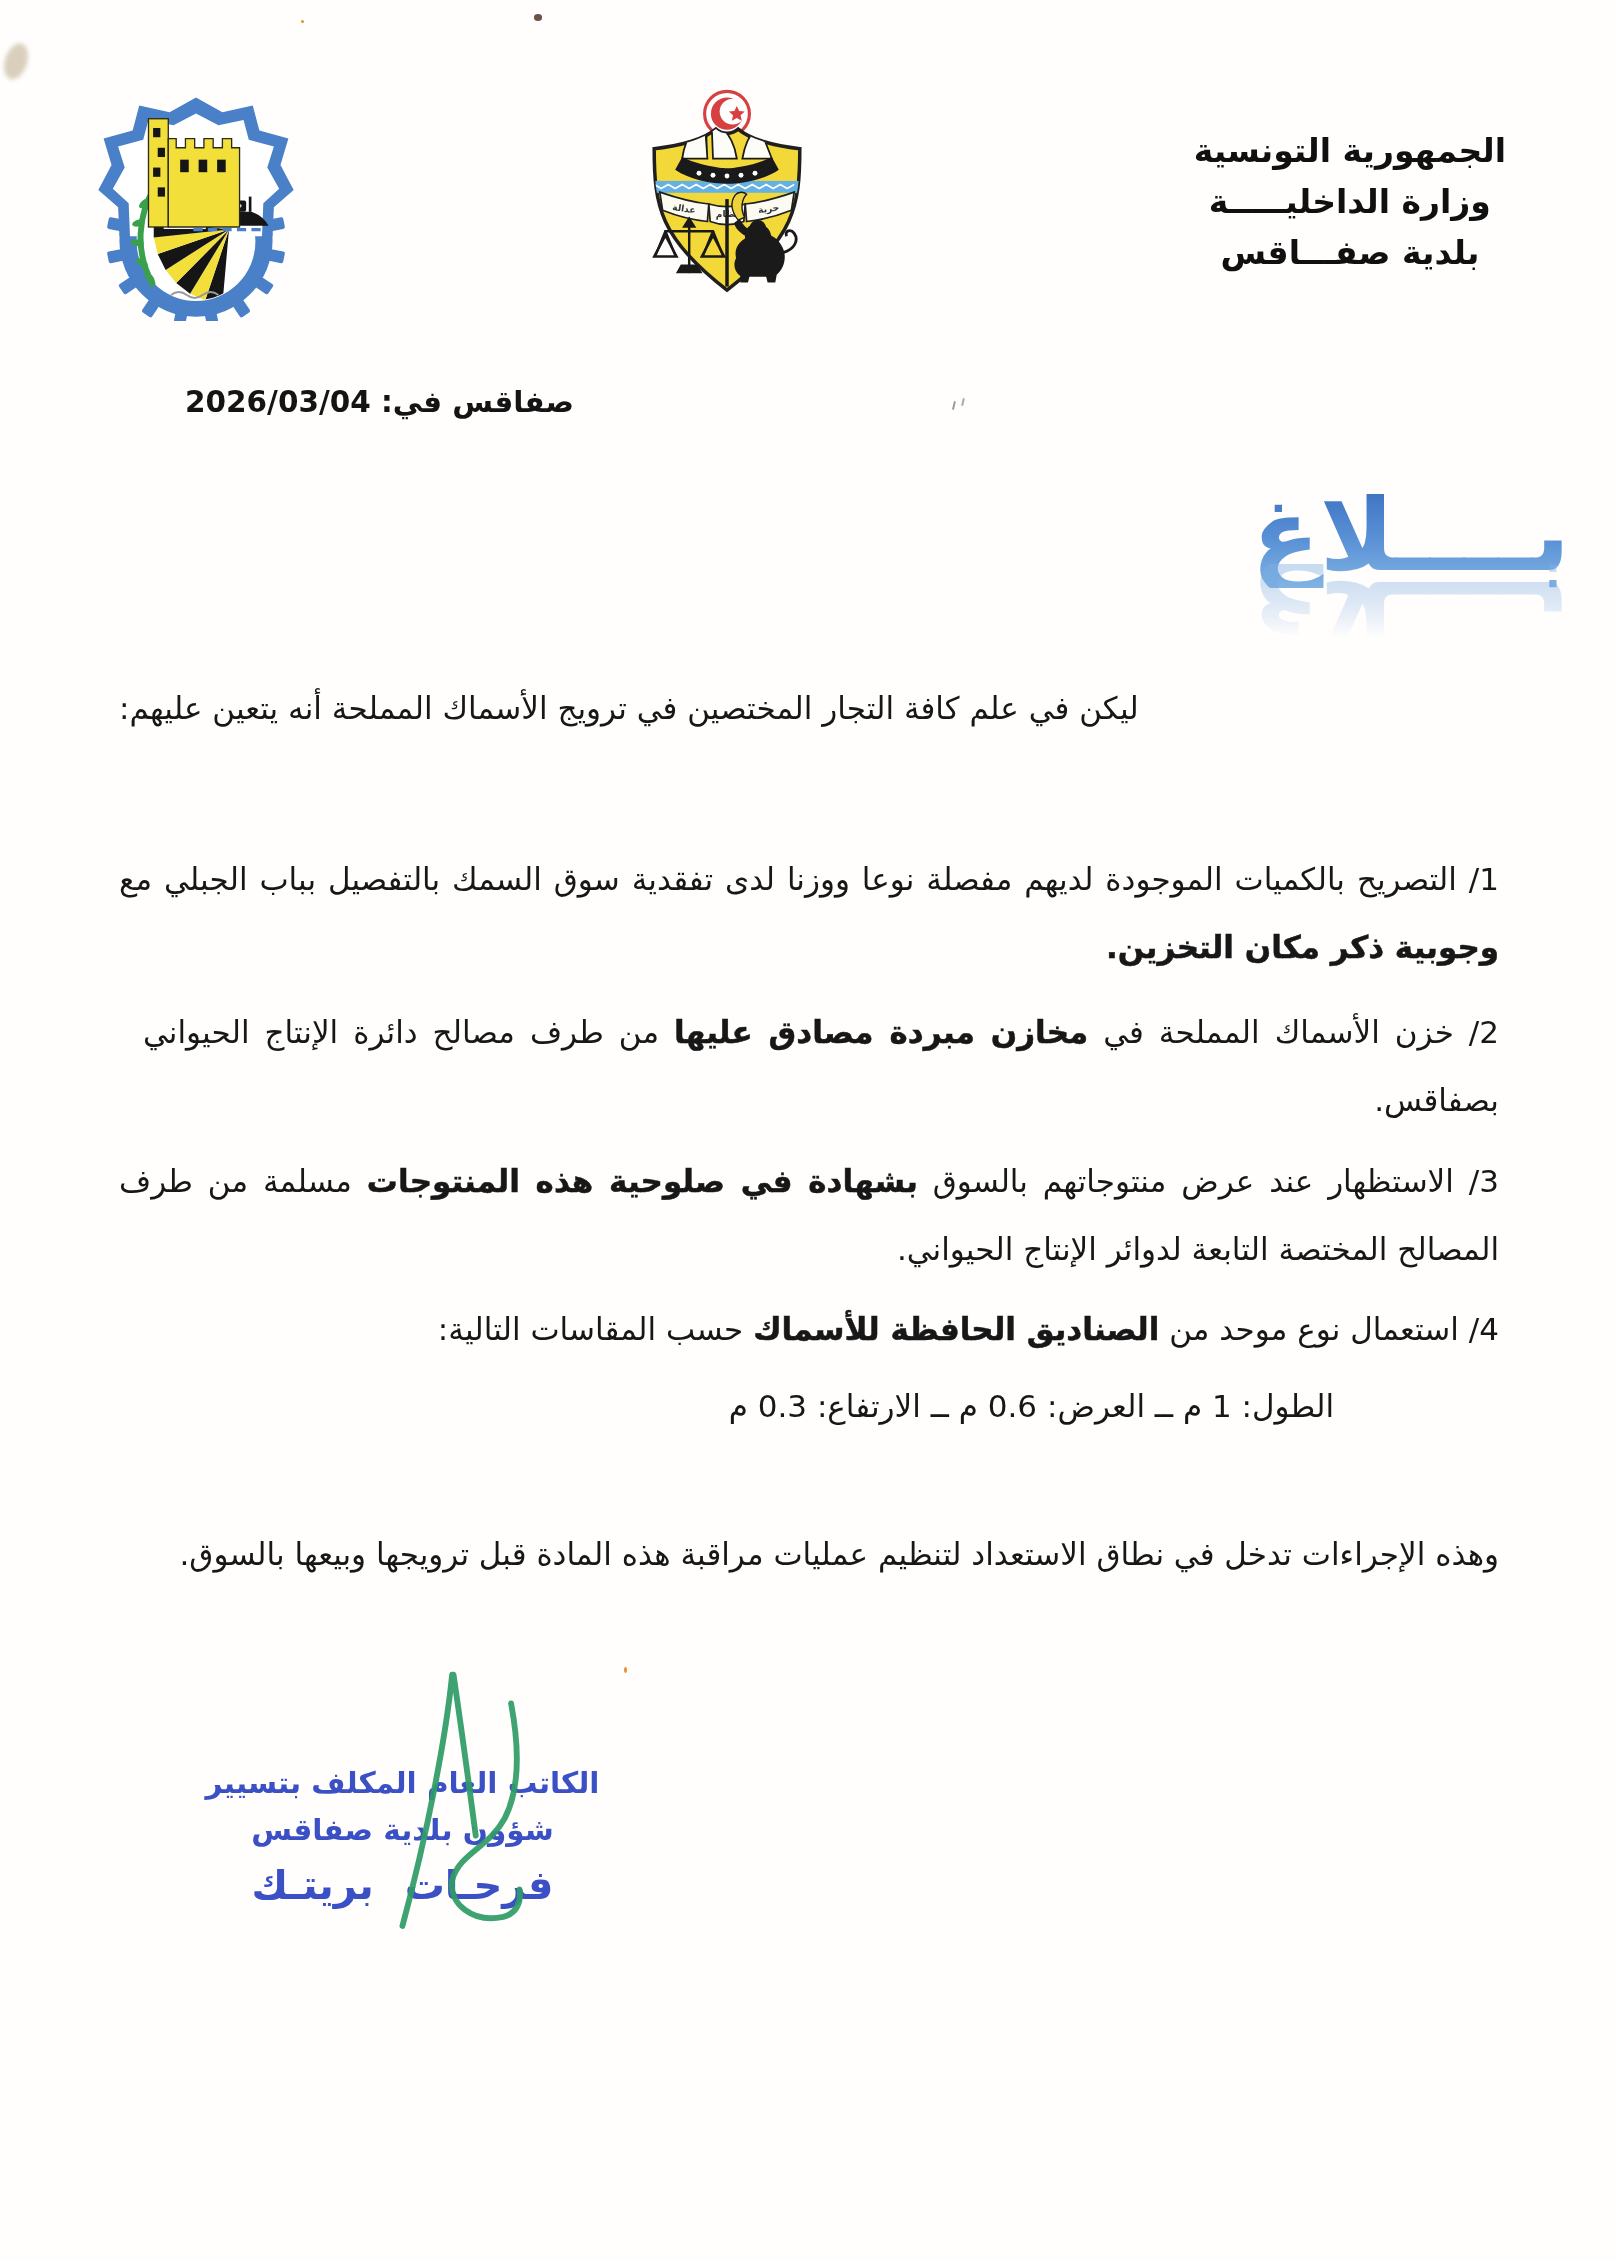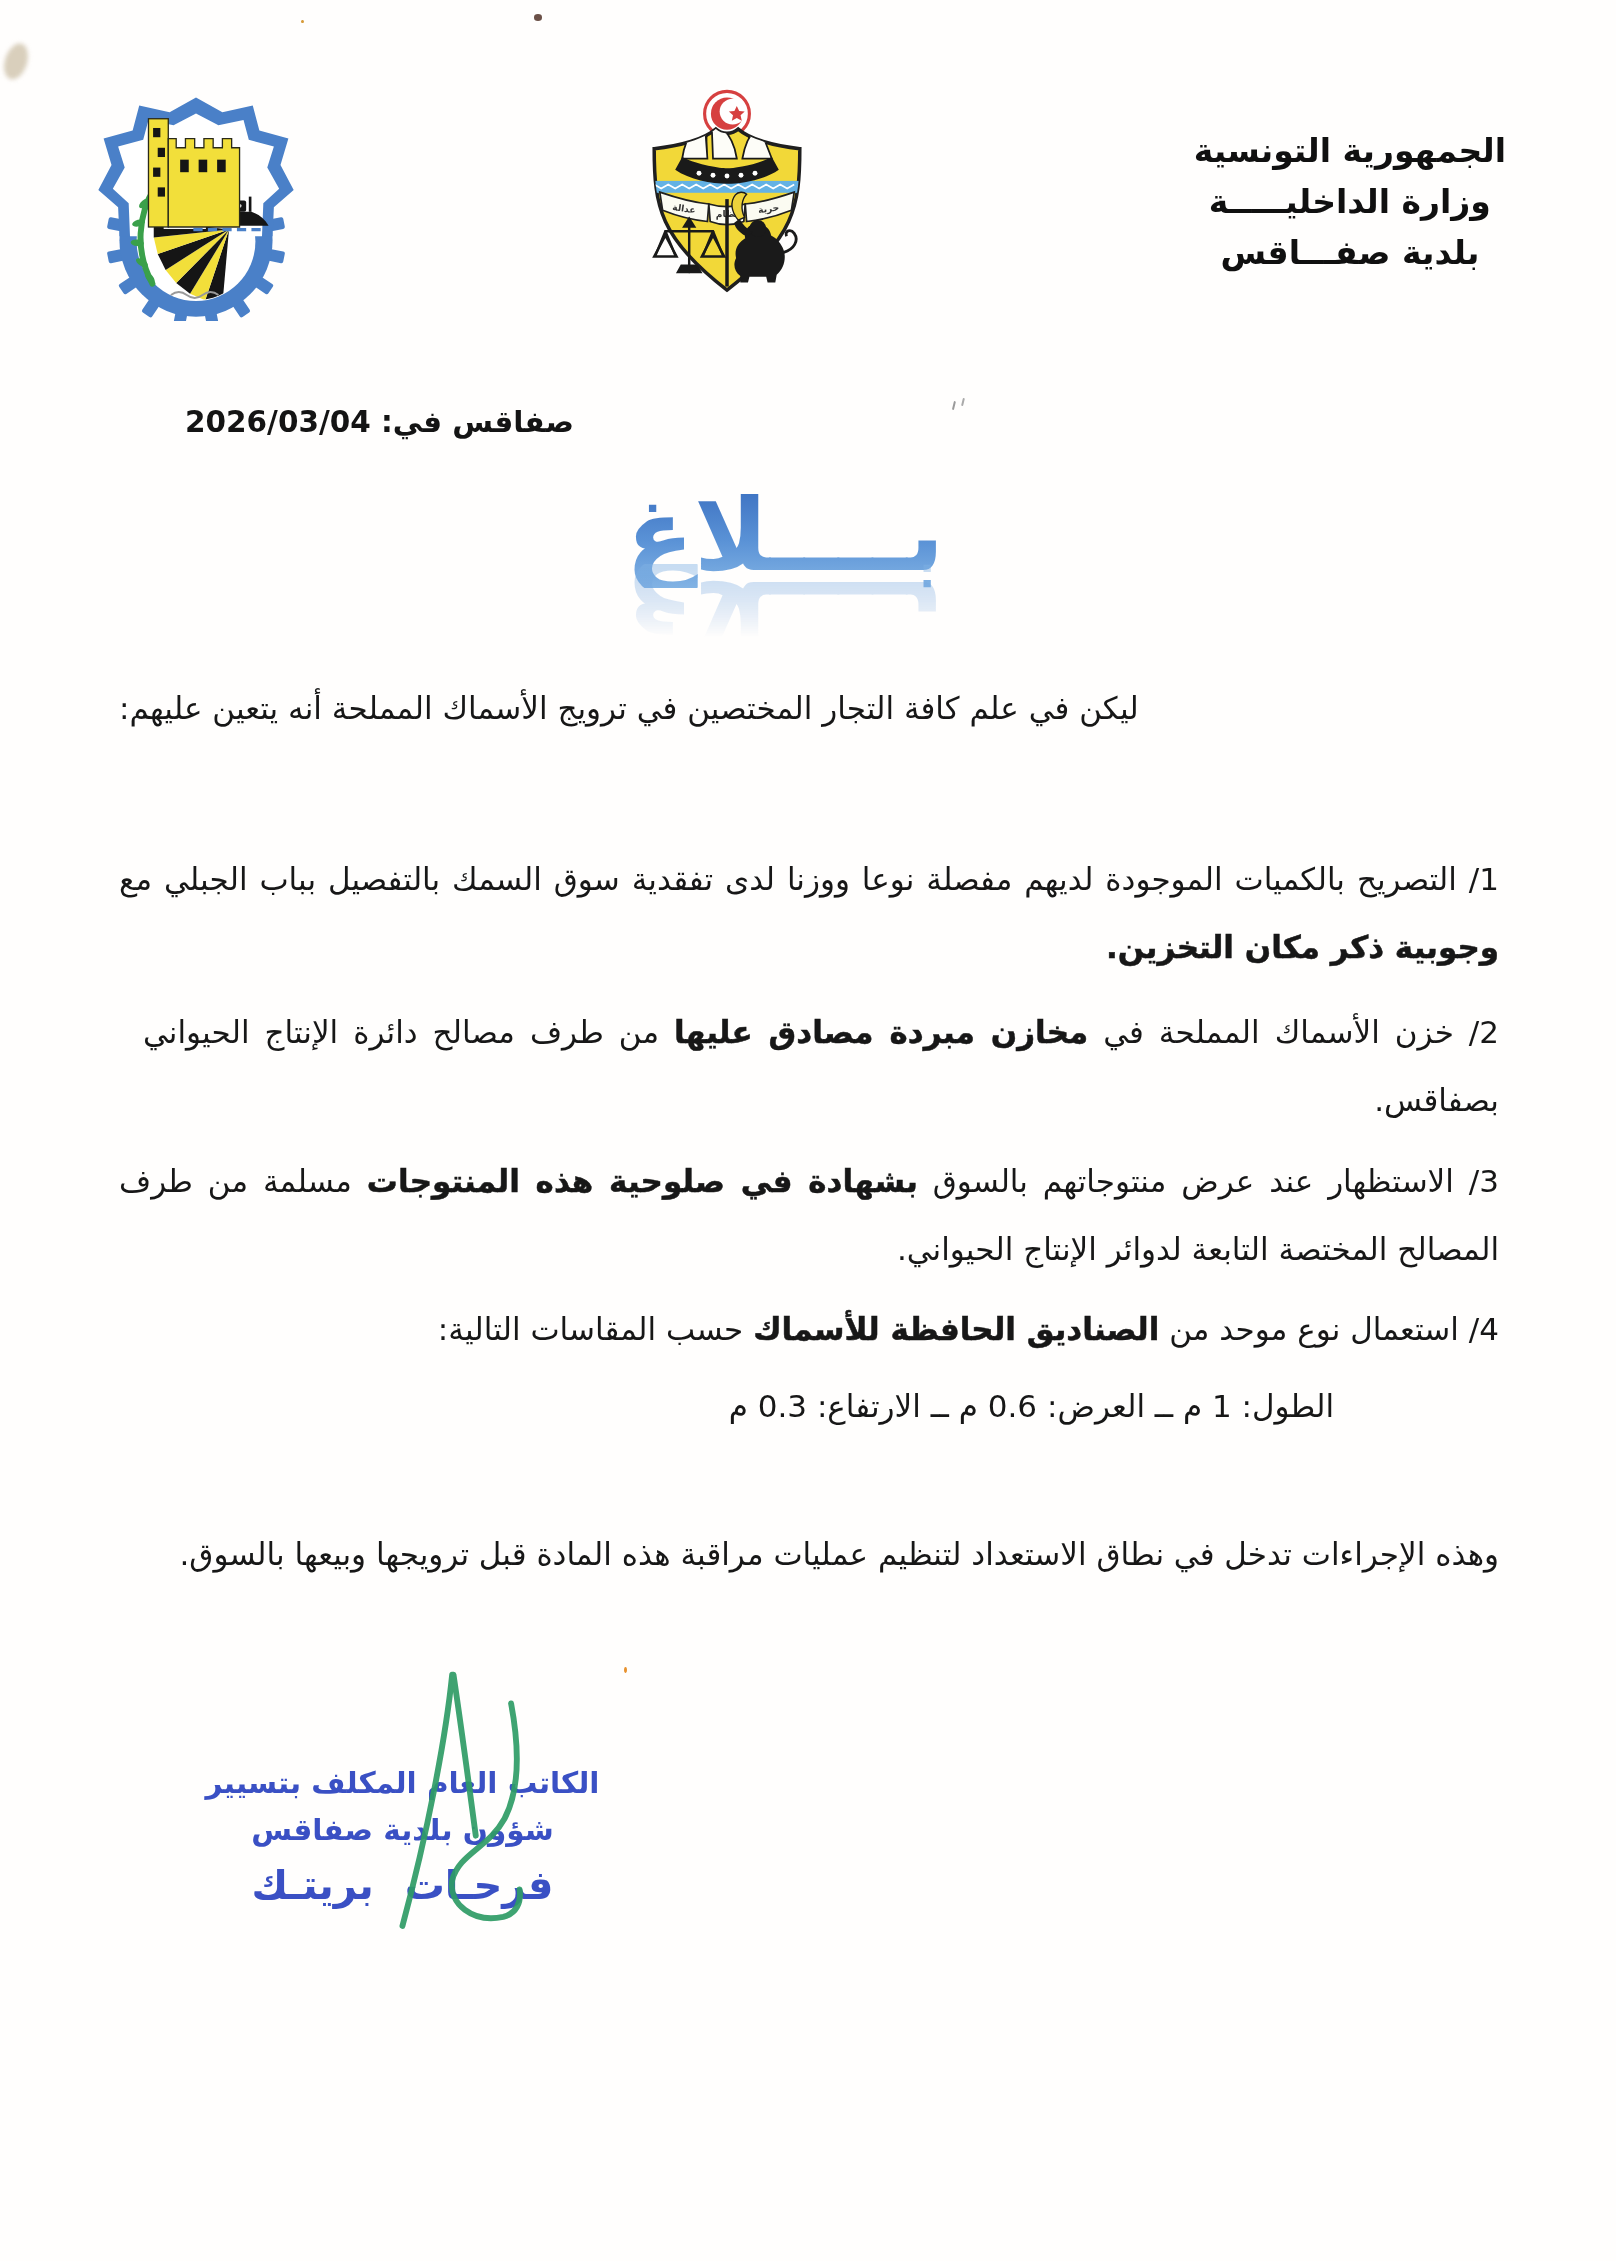--- a/index.html
+++ b/index.html
@@ -9,24 +9,24 @@
   
   .letterhead{position:absolute;right:110px;top:84px;text-align:center;direction:rtl;
               font-weight:bold;font-size:33px;line-height:1.55;color:#101010;margin-top:41px;}
 
   
   .emblem-left{position:absolute;left:97px;top:96px;width:198px;height:225px;}
   .emblem-center{position:absolute;left:636px;top:77px;width:182px;height:233px;}
 
   
   .date-line{position:absolute;left:185px;top:385px;direction:rtl;
-             font-size:29.5px;font-weight:bold;color:#141414;white-space:nowrap;margin-top:20px;}
-
-  
-  .title-wrap{position:absolute;left:0;right:46px;top:483px;text-align:center;direction:rtl;}
+             font-size:29.5px;font-weight:bold;color:#141414;white-space:nowrap;}
+
+  
+  .title-wrap{position:absolute;left:0;right:46px;top:483px;text-align:right;direction:rtl;}
   .doc-title{font-size:100px;font-weight:bold;line-height:1.05;color:#4c86cf;display:block;}
   @supports ((-webkit-background-clip:text) or (background-clip:text)){
     .doc-title{background:linear-gradient(180deg,#3a6fc0 0%,#5a92d6 55%,#82b3e4 100%);
                -webkit-background-clip:text;background-clip:text;color:transparent;}
   }
   .title-reflection{transform:scaleY(-1);margin-top:-23.6px;opacity:.5;
     -webkit-mask-image:linear-gradient(to bottom,transparent 30%,rgba(0,0,0,.9) 100%);
             mask-image:linear-gradient(to bottom,transparent 30%,rgba(0,0,0,.9) 100%);}
 
   

